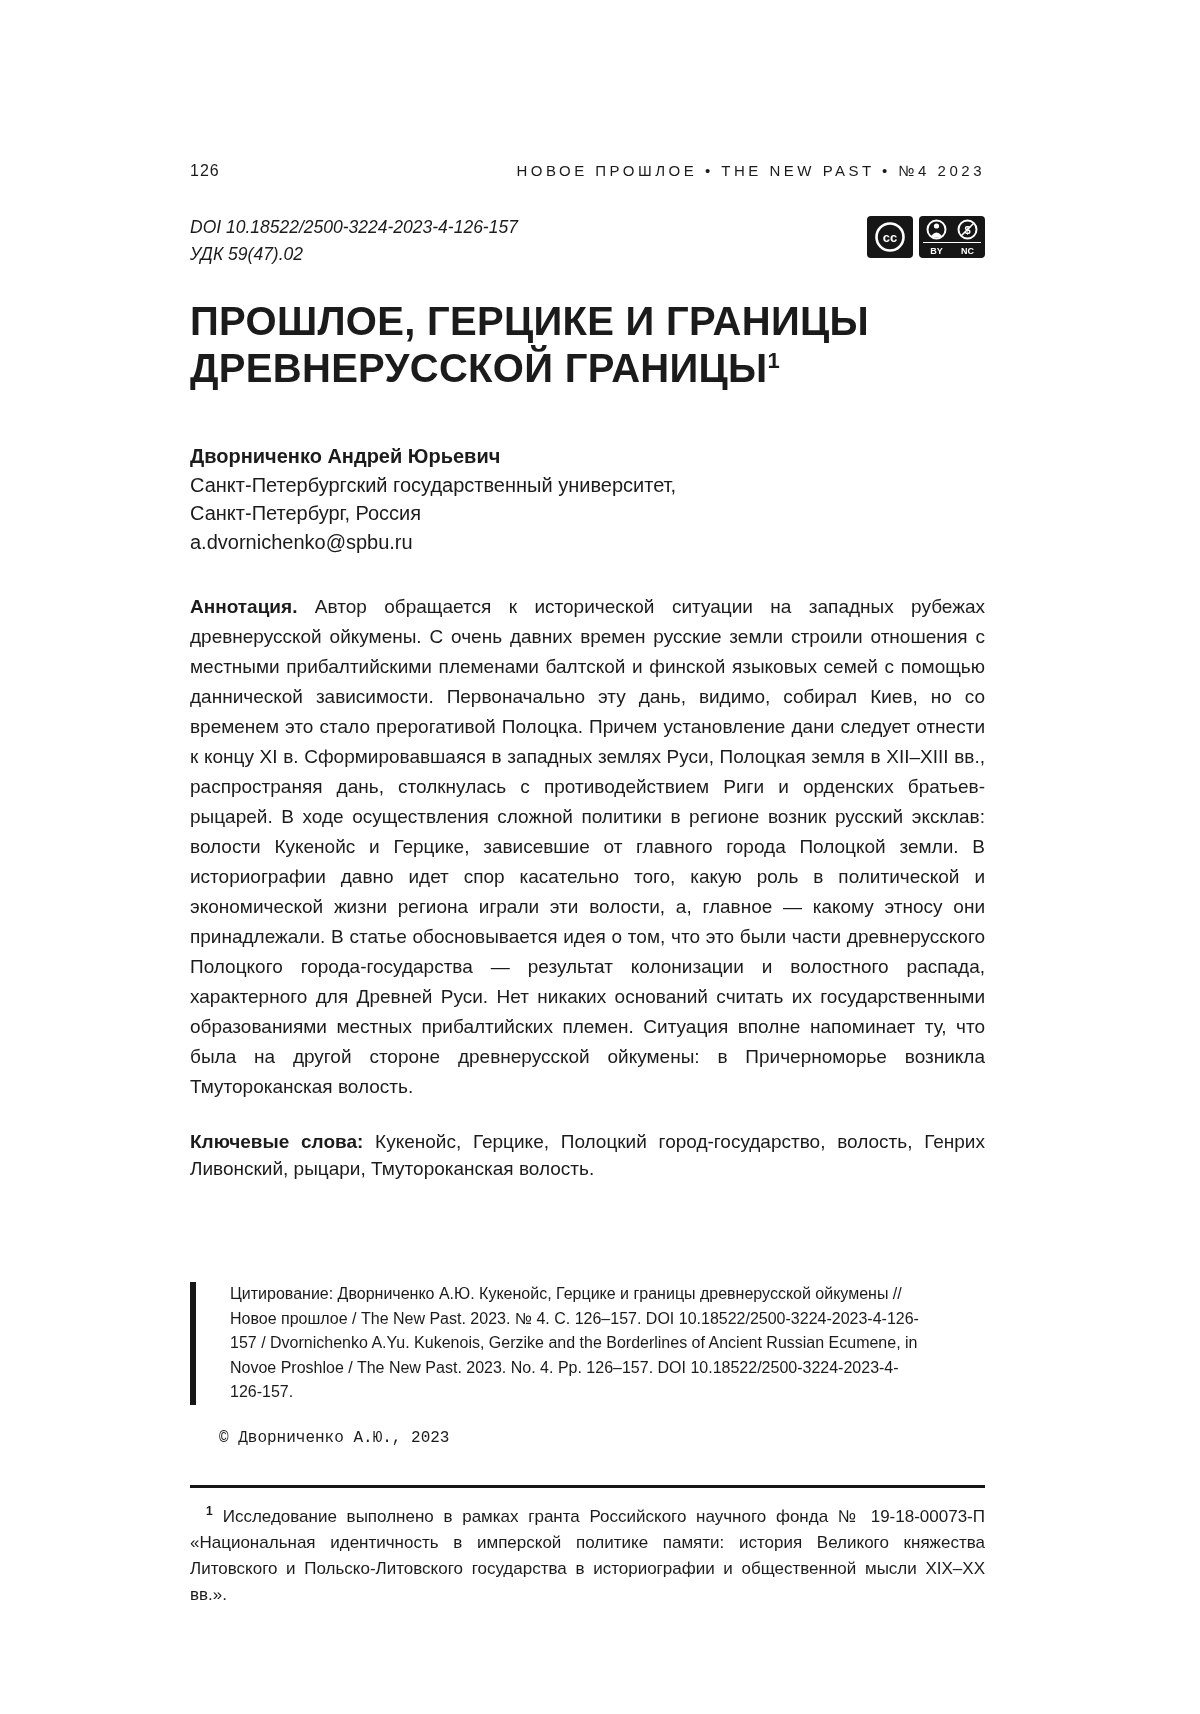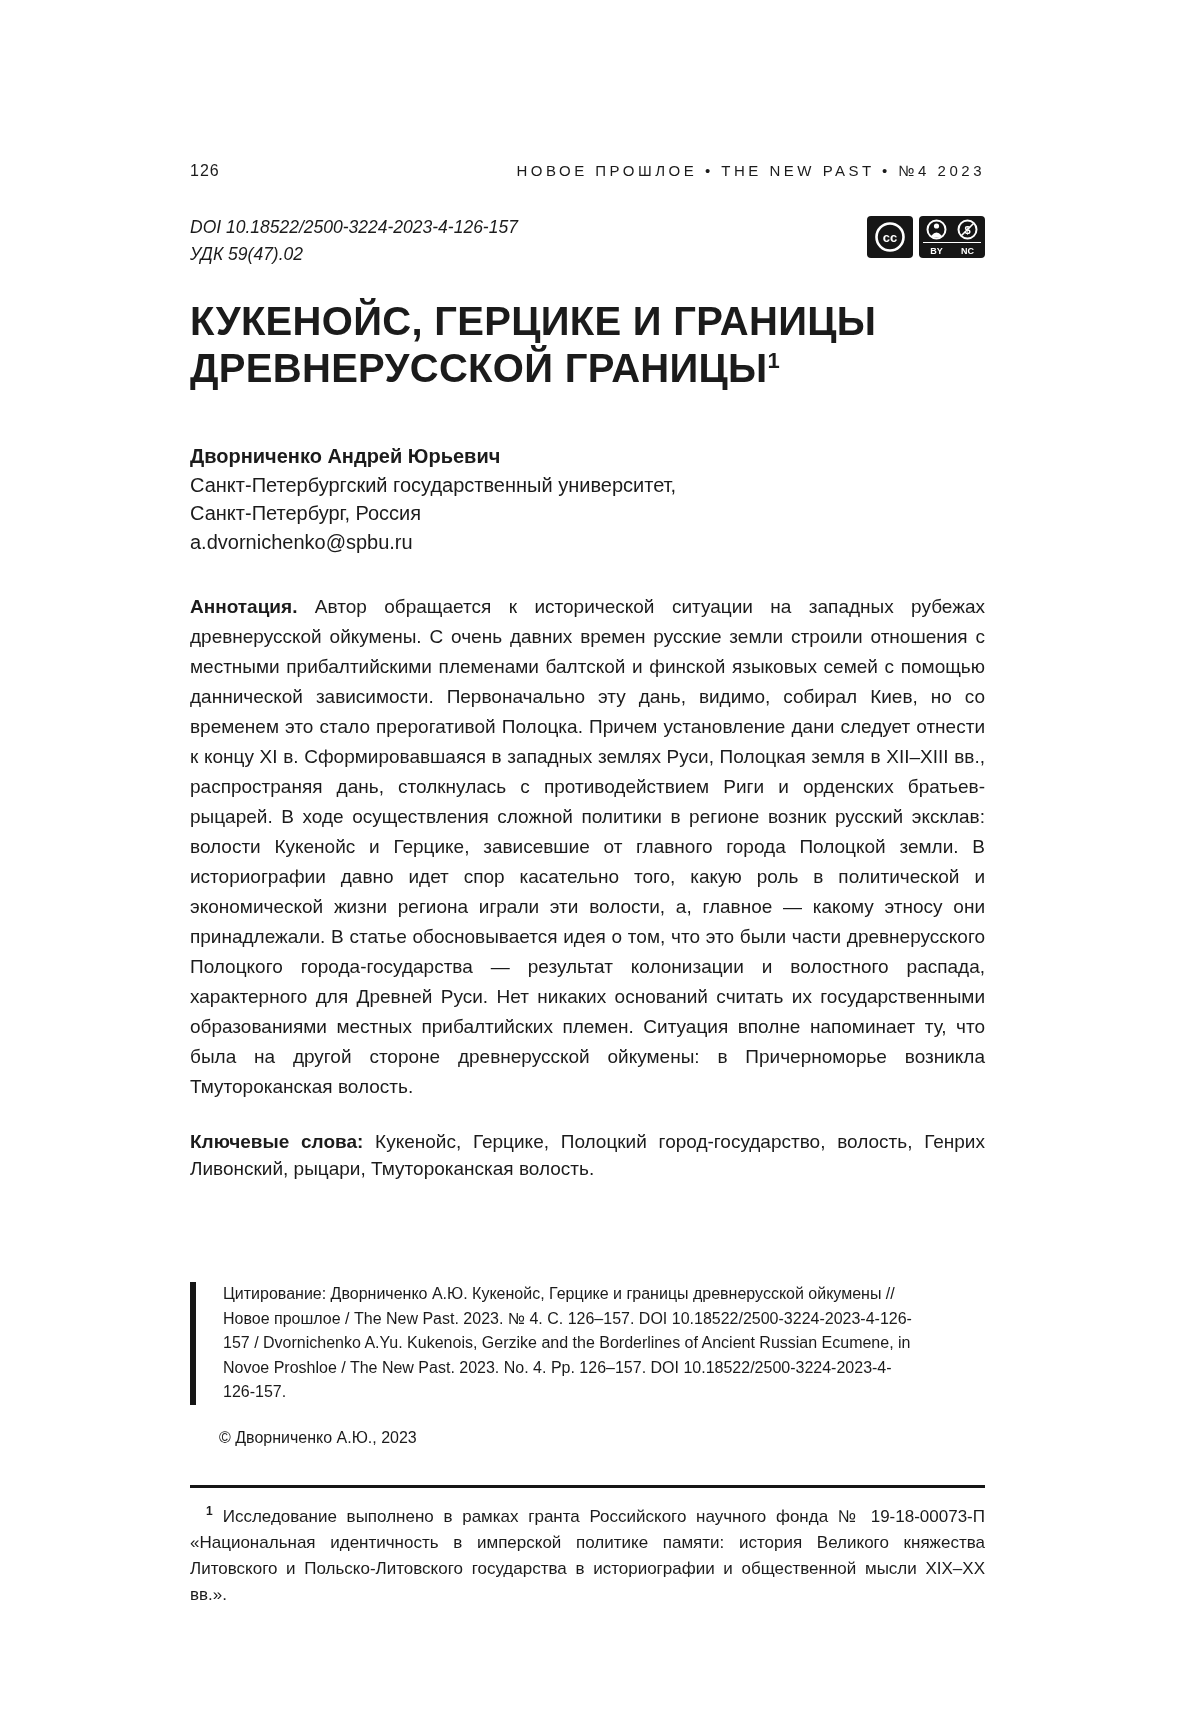--- a/index.html
+++ b/index.html
@@ -79,29 +79,30 @@
     font-size: 19px;
     line-height: 26.6px;
     text-align: justify;
   }
   .inline-label { font-weight: bold; }
 
   
   .citation-section { margin-top: 100px; }
   .citation-text {
     border-left: 6px solid #161616;
-    padding-left: 27px;
+    padding-left: 34px;
     font-size: 16px;
     line-height: 24.5px;
     max-width: 700px;
   }
   .copyright {
     margin-left: 29px;
     margin-top: 24px;
     font-size: 16px;
+    font-family: Liberation Mono, monospace;
   }
 
   
   .divider {
     margin-top: 38px;
     height: 3px;
     background: #161616;
   }
   .footnote {
     margin-top: 16px;
@@ -155,21 +156,21 @@
           <line x1="94.5" y1="19.5" x2="106.5" y2="7.5" stroke="#ffffff" stroke-width="1.6"></line>
         </g>
         <line x1="56" y1="26.5" x2="114" y2="26.5" stroke="#ffffff" stroke-width="1"></line>
         <text x="69.5" y="38" font-size="9" font-weight="bold" fill="#ffffff" text-anchor="middle" font-family="Liberation Sans, sans-serif">BY</text>
         <text x="100.5" y="38" font-size="9" font-weight="bold" fill="#ffffff" text-anchor="middle" font-family="Liberation Sans, sans-serif">NC</text>
       </svg>
     </div>
   </div>
 
   <h1 class="article-title">
-    <span class="title-line">КУКЕНОЙС, ГЕРЦИКЕ И ГРАНИЦЫ</span>
+    <span class="title-line">ПРОШЛОЕ, ГЕРЦИКЕ И ГРАНИЦЫ</span>
     <span class="title-line"><span>ДРЕВНЕРУССКОЙ ГРАНИЦЫ</span><sup>1</sup></span>
   </h1>
 
   <div class="author-block">
     <div class="author-name">Дворниченко Андрей Юрьевич</div>
     <div>Санкт-Петербургский государственный университет,</div>
     <div>Санкт-Петербург, Россия</div>
     <div>a.dvornichenko@spbu.ru</div>
   </div>
 

